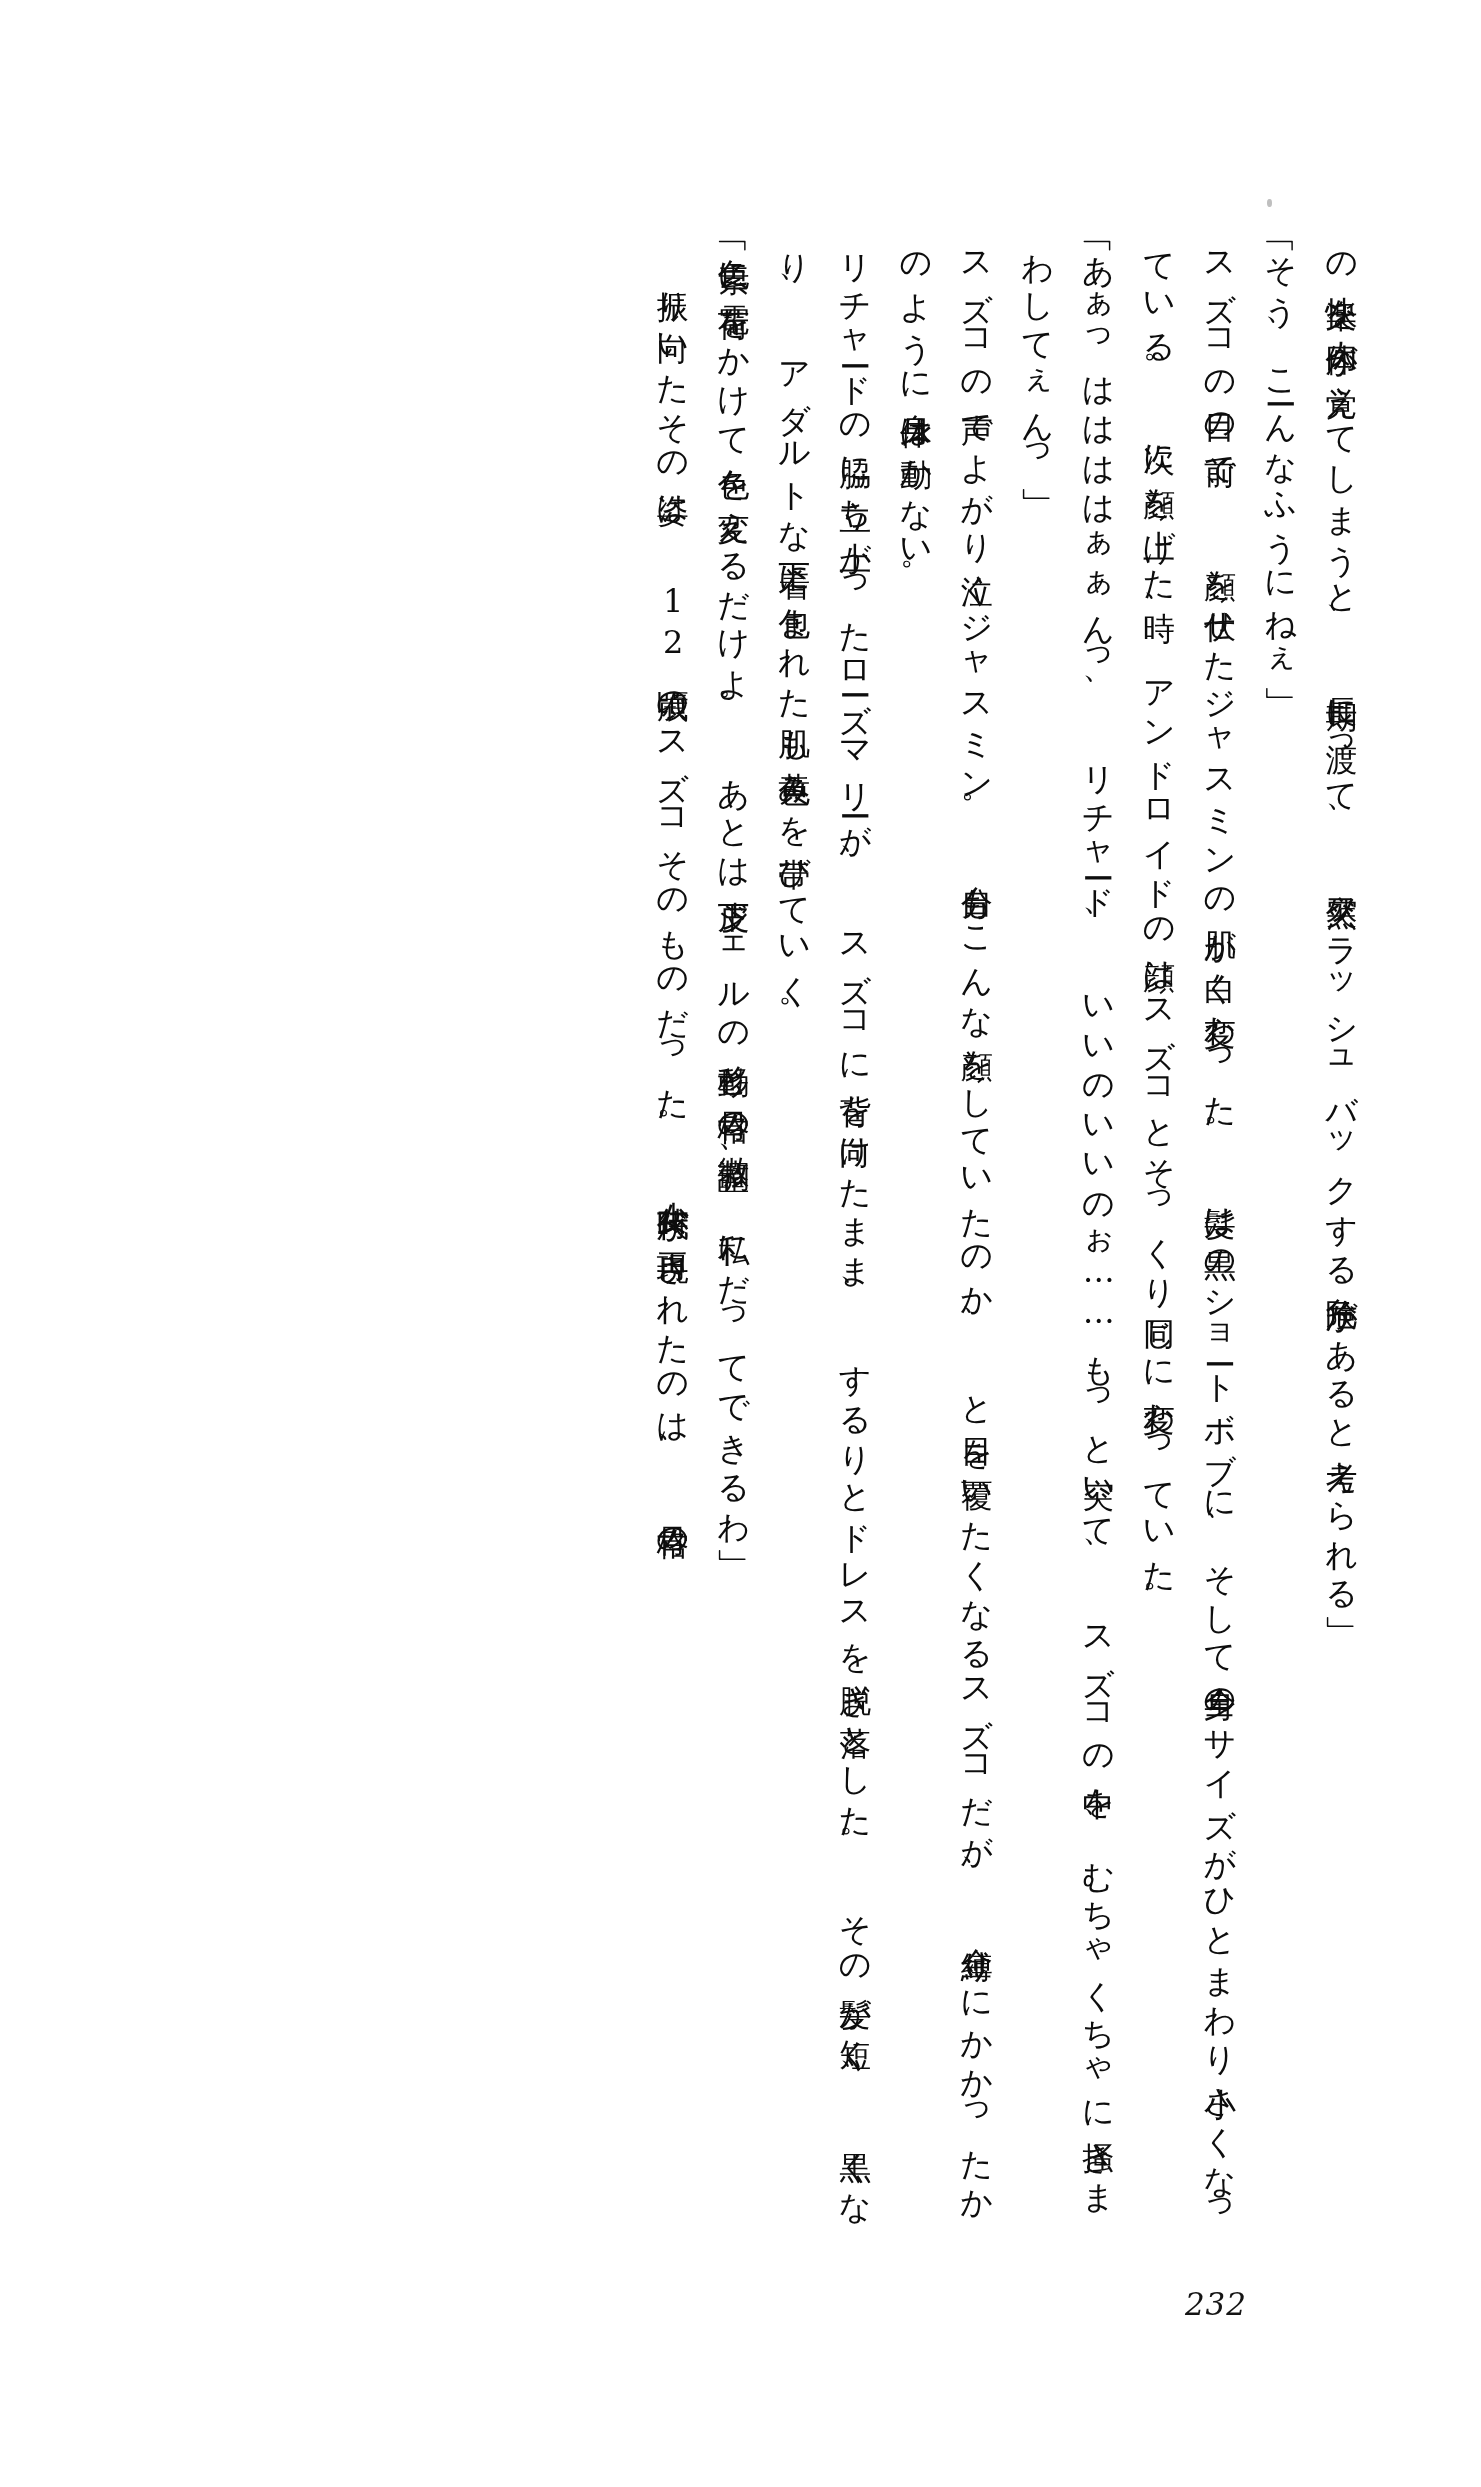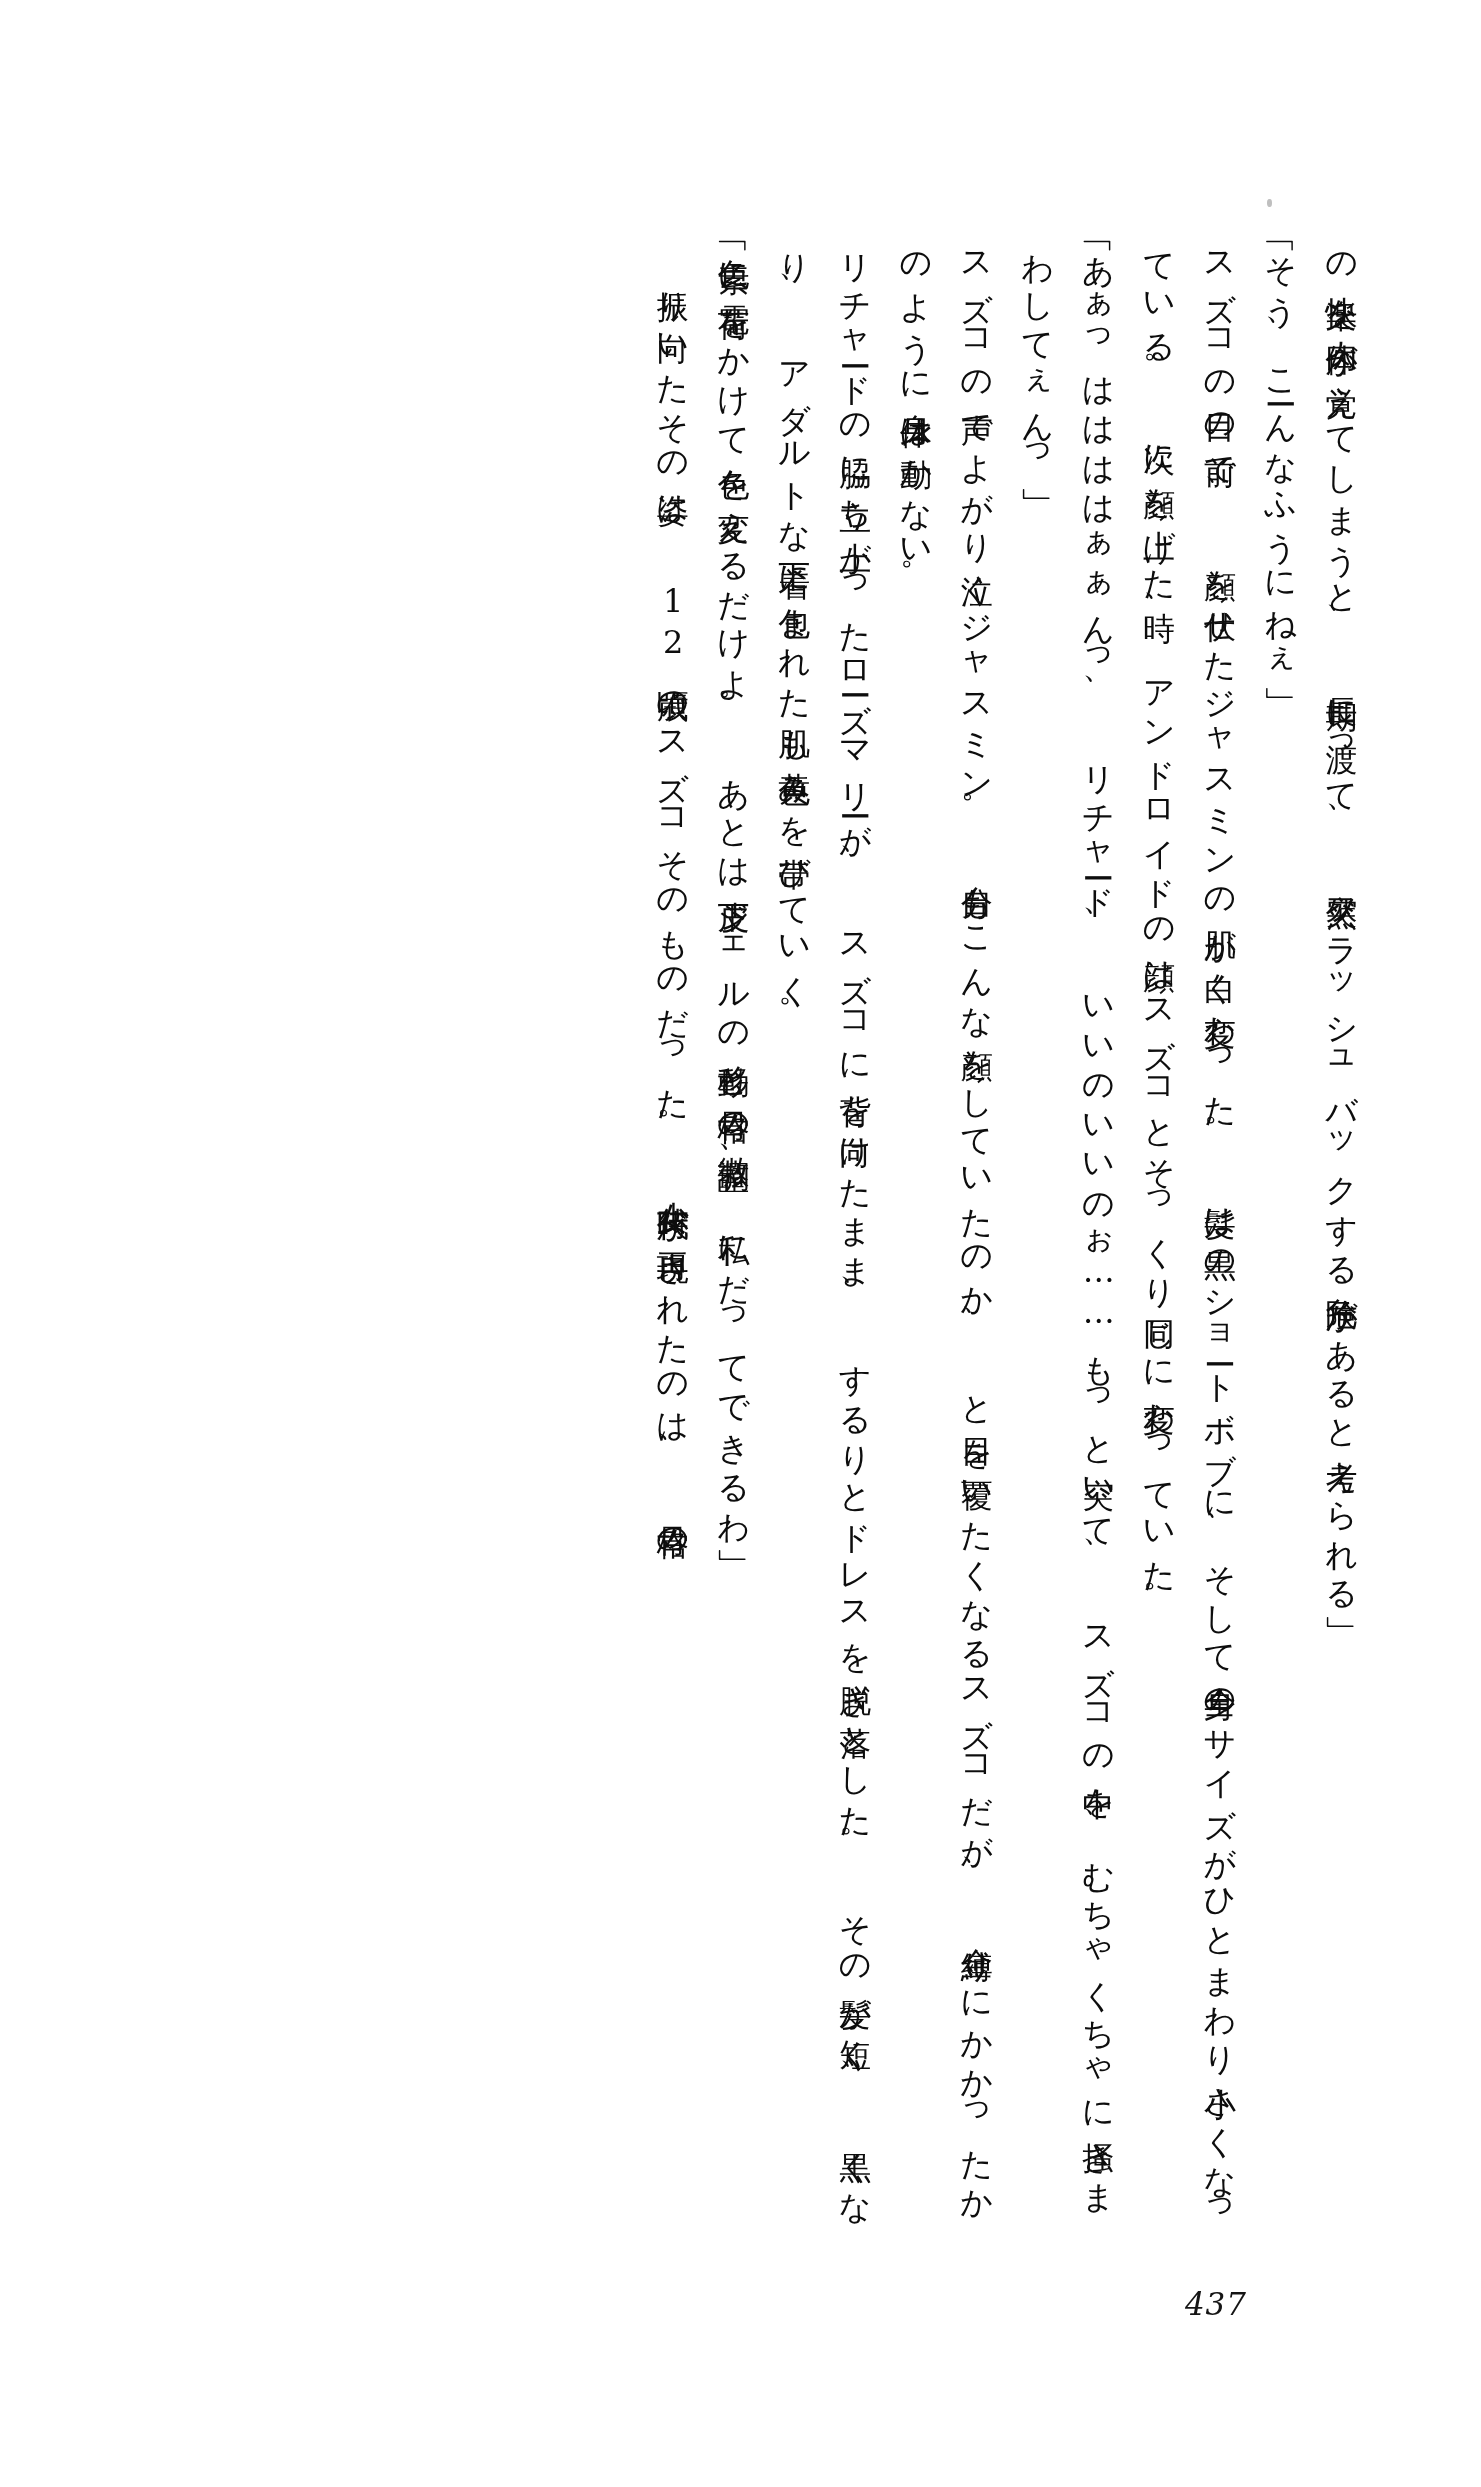--- a/index.html
+++ b/index.html
@@ -86,16 +86,16 @@
     <p>の快楽を肉体が覚えてしまうと、　長期に渡って、　突然フラッシュバックする危険があると考えられる」</p>
     <p>「そう、こーんなふうにねぇ」</p>
     <p>スズコの目の前で、　顔を伏せたジャスミンの肌が白く変わった。　髪は黒のショートボブに、そして全身のサイズがひとまわり小さくなっている。　次に顔を上げた時、　アンドロイドの顔はスズコとそっくり同じに変わっていた。</p>
     <p>「あぁっははははぁぁんっ、　リチャード、　いいのいいのぉ……もっと突いて、　スズコの中を、むちゃくちゃに掻きまわしてぇんっ」</p>
     <p>スズコの声でよがり泣くジャスミン。　自分もこんな顔をしていたのか、　と目を覆いたくなるスズコだが、　金縛りにかかったかのように身体は動かない。</p>
     <p>リチャードの脇に立ち上がったローズマリーが、　スズコに背を向けたまま、　するりとドレスを脱ぎ落とした。　その髪が短く、　黒くなり、　アダルトな下着に包まれた肌も黄色みを帯びていく。</p>
     <p>「色素に電荷をかけて色を変えるだけよ。　あとは皮下ジェルの移動と骨格の微調整、　私にだってできるわ」</p>
     <p>　振り向いたその姿は、　12歳頃のスズコそのものだった。　少女時代が再現されたのは、　骨格の</p>
   </div>
 
-  <div id="page-number">437</div>
+  <div id="page-number">232</div>
 
 </div>
 
 
 </body></html>

